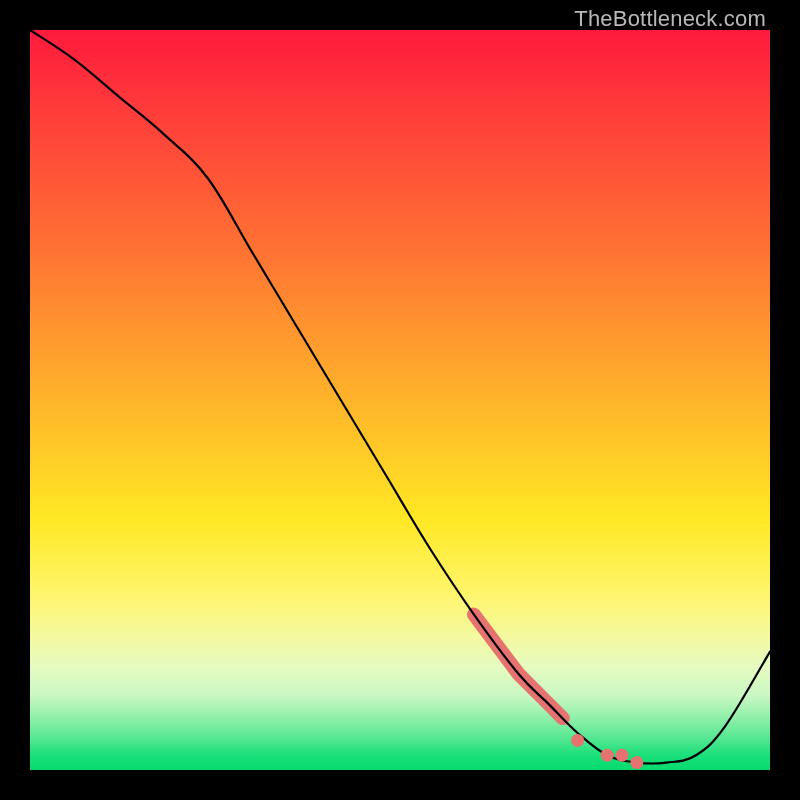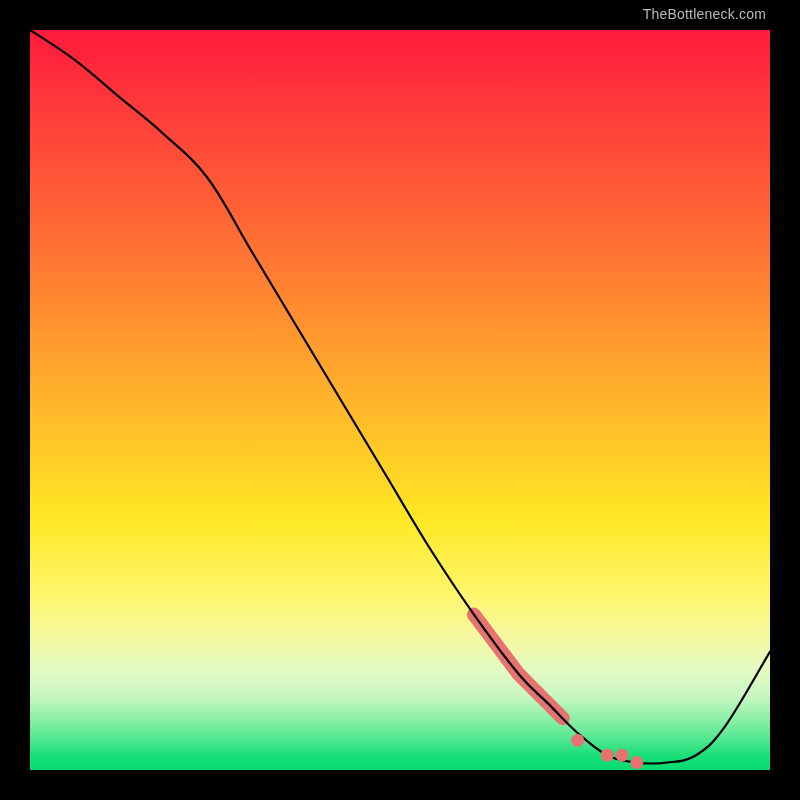--- a/index.html
+++ b/index.html
@@ -40,21 +40,21 @@
       #4ee68f 96%,
       #1adf7a 98%,
       #06db6f 100%
     );
   }
   .watermark {
     position: absolute;
     top: 6px;
     right: 34px;
     color: #b9b9b9;
-    font-size: 14px;
+    font-size: 22px;
     letter-spacing: 0.2px;
     user-select: none;
     margin-left: 25px;
   }
   svg.overlay {
     position: absolute;
     left: 0;
     top: 0;
     width: 740px;
     height: 740px;

